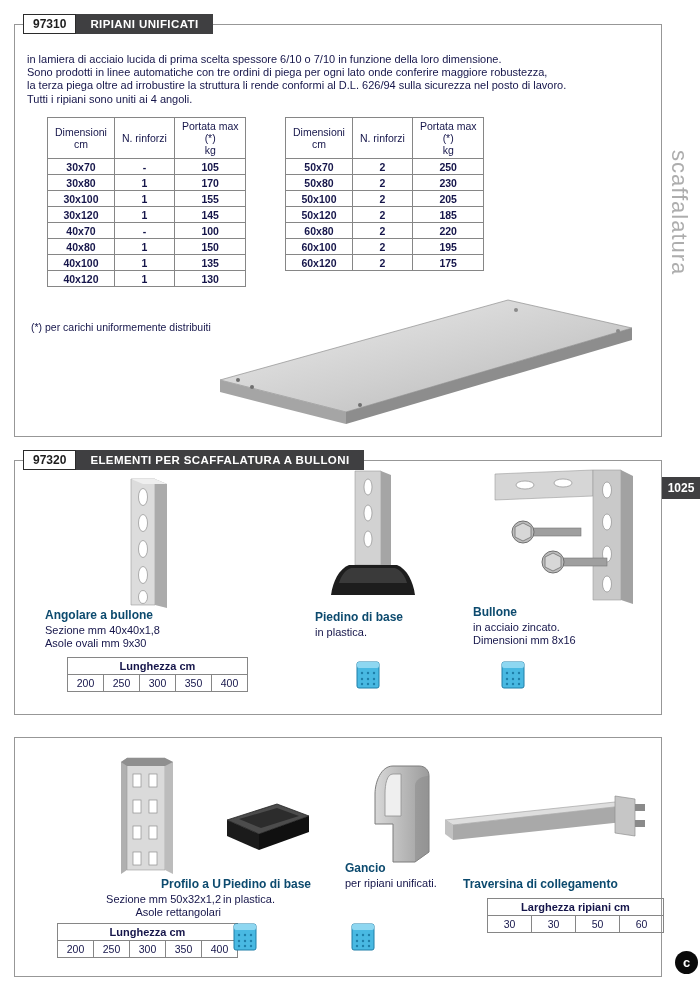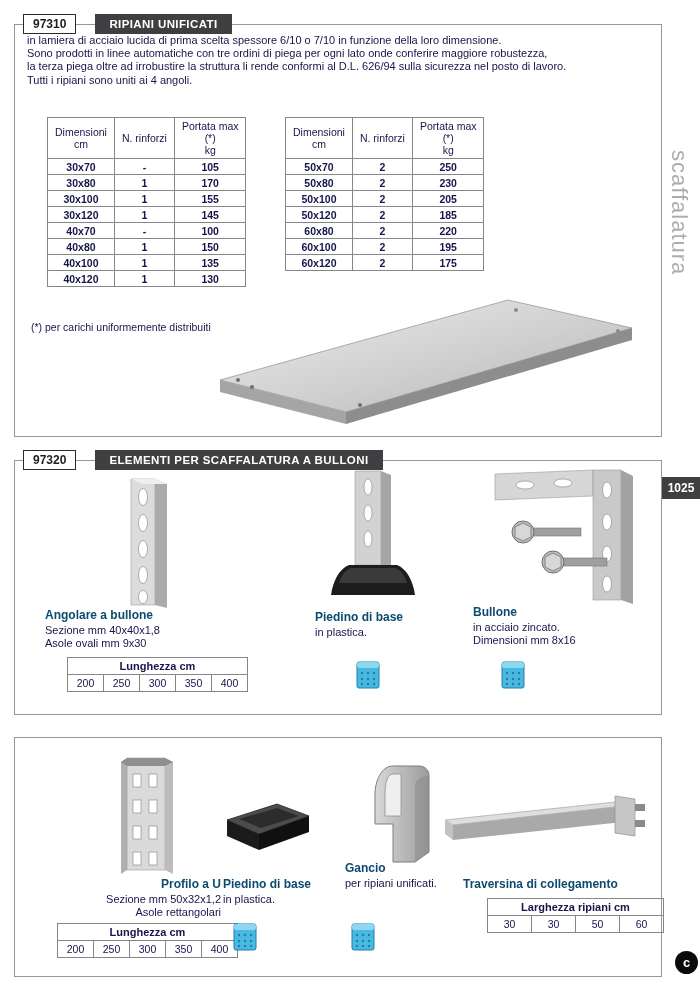--- a/index.html
+++ b/index.html
@@ -2,30 +2,30 @@
 <html><head>
 <meta charset="utf-8">
 <style>
   * { margin:0; padding:0; box-sizing:border-box; }
   html,body { background:#fff; }
   .page {
     position:relative; width:700px; height:990px; background:#ffffff;
     font-family:"Liberation Sans", sans-serif; color:#15154a; overflow:hidden;
   }
   .block { position:absolute; border:1px solid #979797; background:#fff; }
-  .sec-header { position:absolute; top:-11px; left:8px; display:flex; gap:19px; align-items:stretch; }
+  .sec-header { position:absolute; top:-11px; left:8px; display:flex; gap:0; align-items:stretch; }
   .code-box {
     display:inline-block; background:#fff; border:1px solid #2b2b2b; color:#1d1d1d;
     font-weight:bold; font-size:12px; line-height:16px; padding:1px 9px;
   }
   .title-bar {
     display:inline-block; background:#3f3f41; color:#fff; font-weight:bold;
     font-size:11.5px; line-height:18px; padding:1px 14px; letter-spacing:.4px;
   }
-  .desc { position:absolute; left:12px; top:9px; width:630px; font-size:11px; line-height:13.2px; white-space:pre-line; }
+  .desc { position:absolute; left:12px; top:28px; width:630px; font-size:11px; line-height:13.2px; white-space:pre-line; }
   .footnote { position:absolute; font-size:10.5px; }
 
   table { border-collapse:collapse;margin-left:16px; }
   .cap-table { position:absolute; font-size:10.5px; color:#15154a; }
   .cap-table th, .cap-table td { border:1px solid #868686; text-align:center; vertical-align:middle; }
   .cap-table th { font-weight:normal; white-space:pre-line; padding:2px 7px; line-height:12px; }
   .cap-table td { height:16px; padding:0 6px; min-width:52px;font-weight:bold; }
 
   .sizes-table { position:absolute; font-size:10.5px; color:#15154a; }
   .sizes-table td { border:1px solid #868686; text-align:center; height:17px; min-width:36px; padding:0 2px; }

